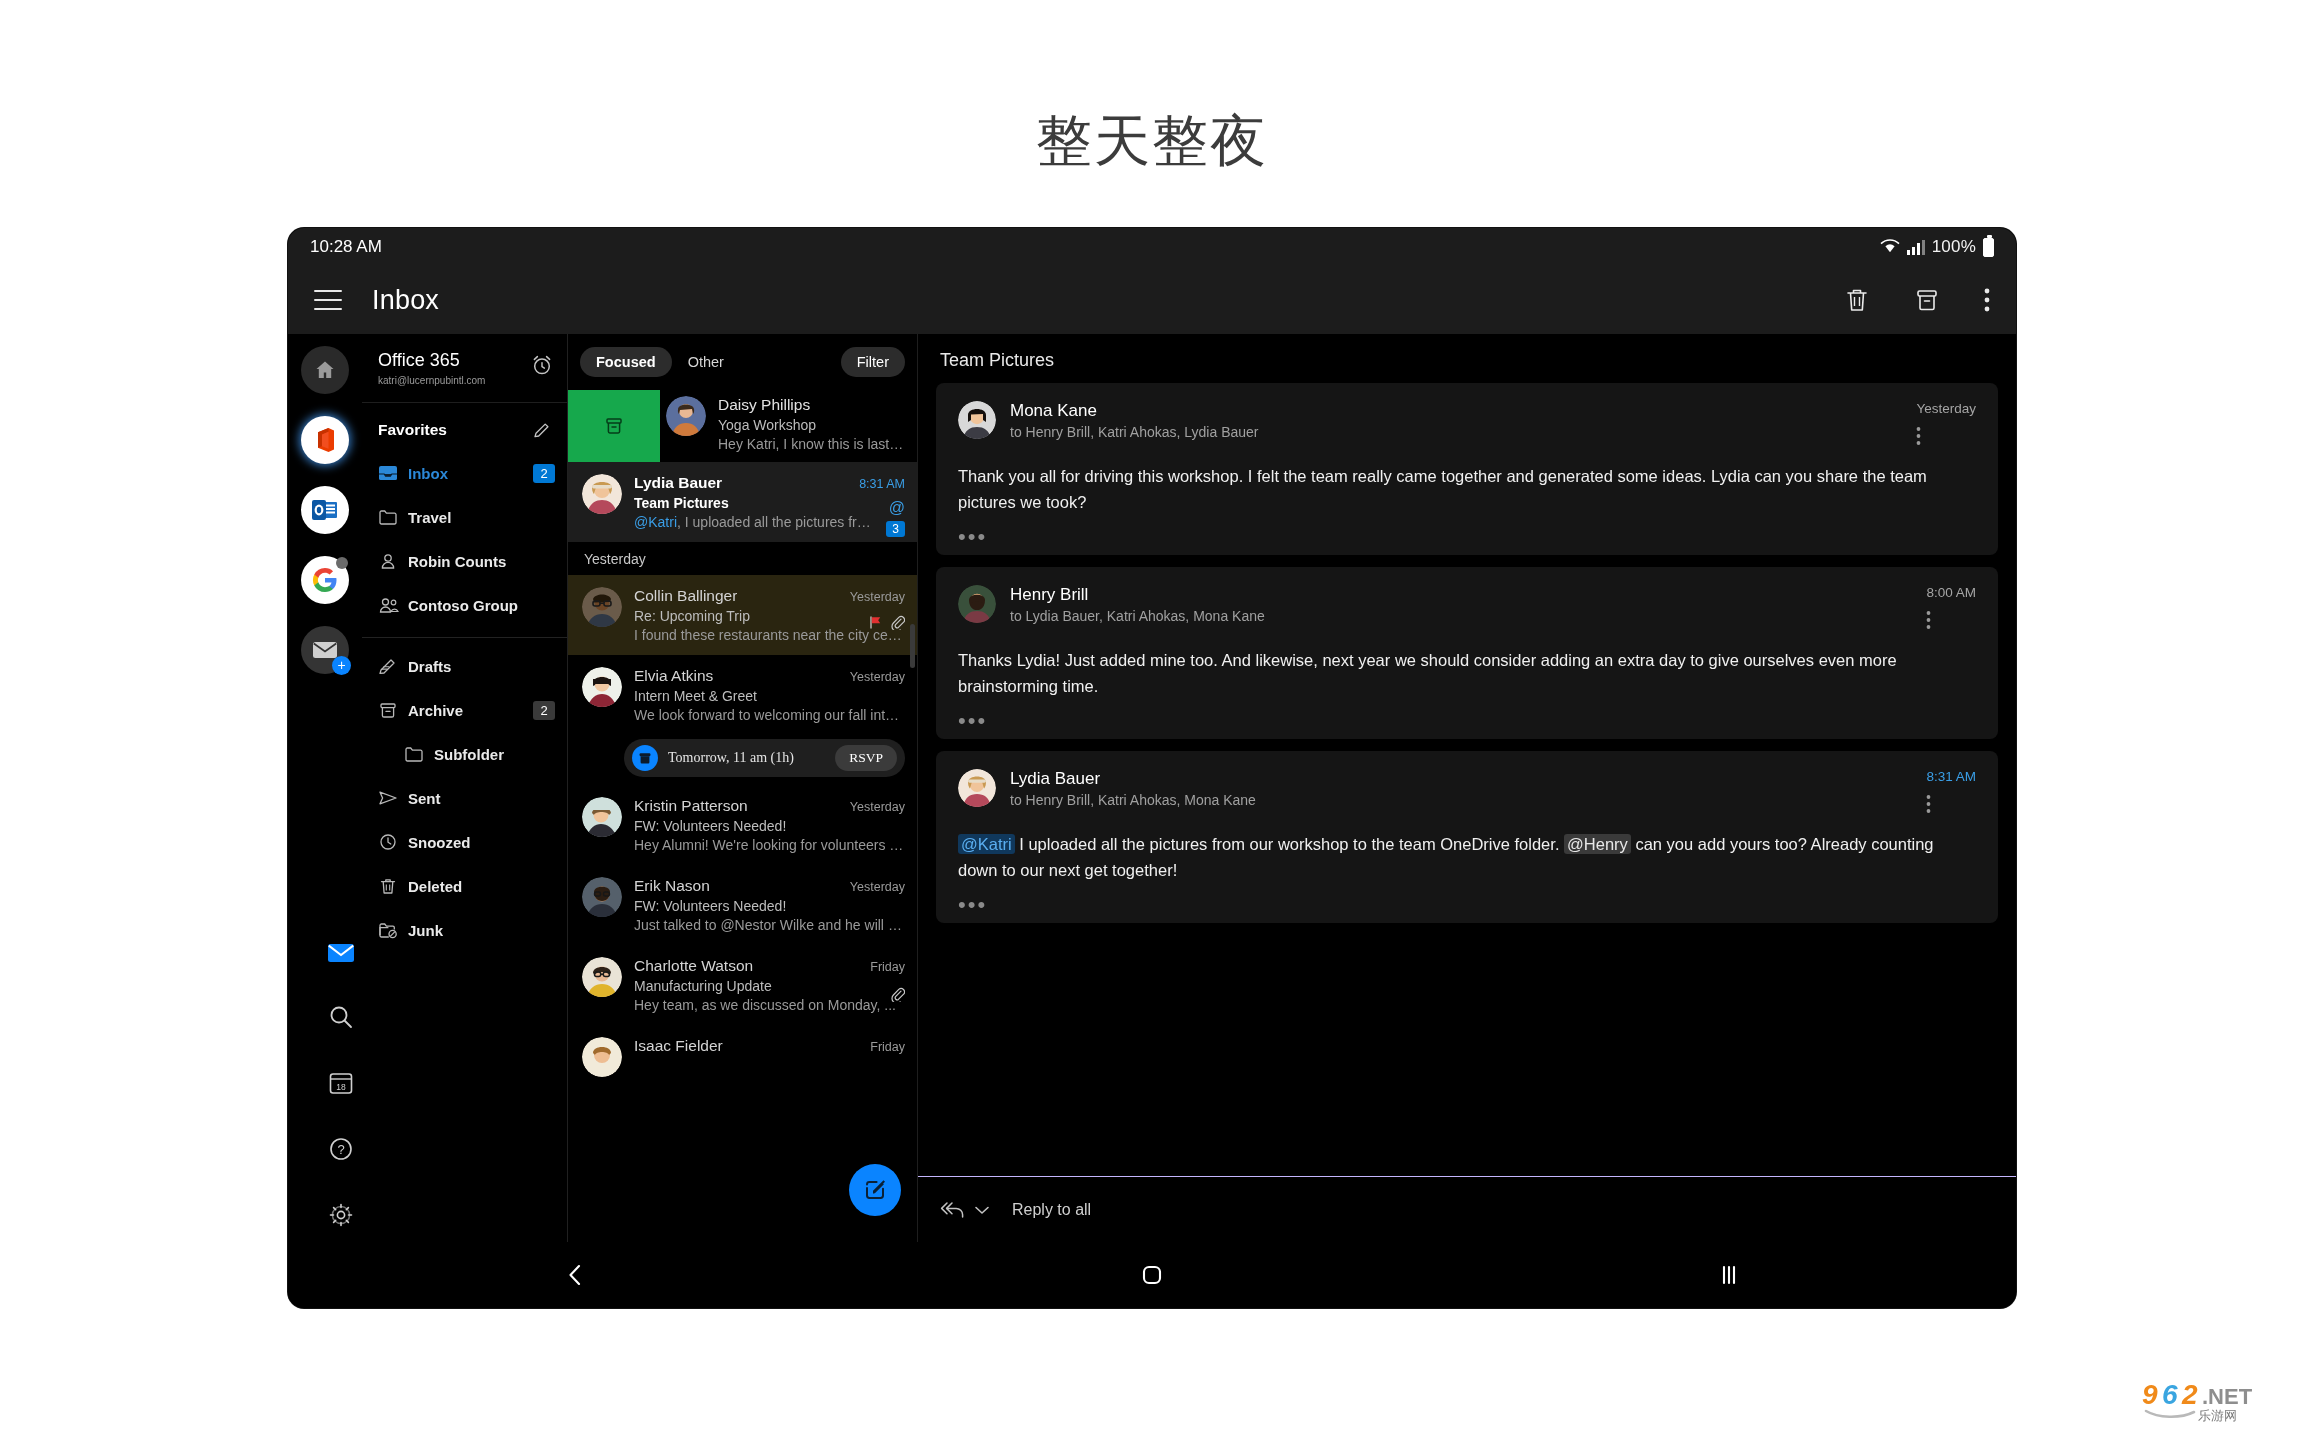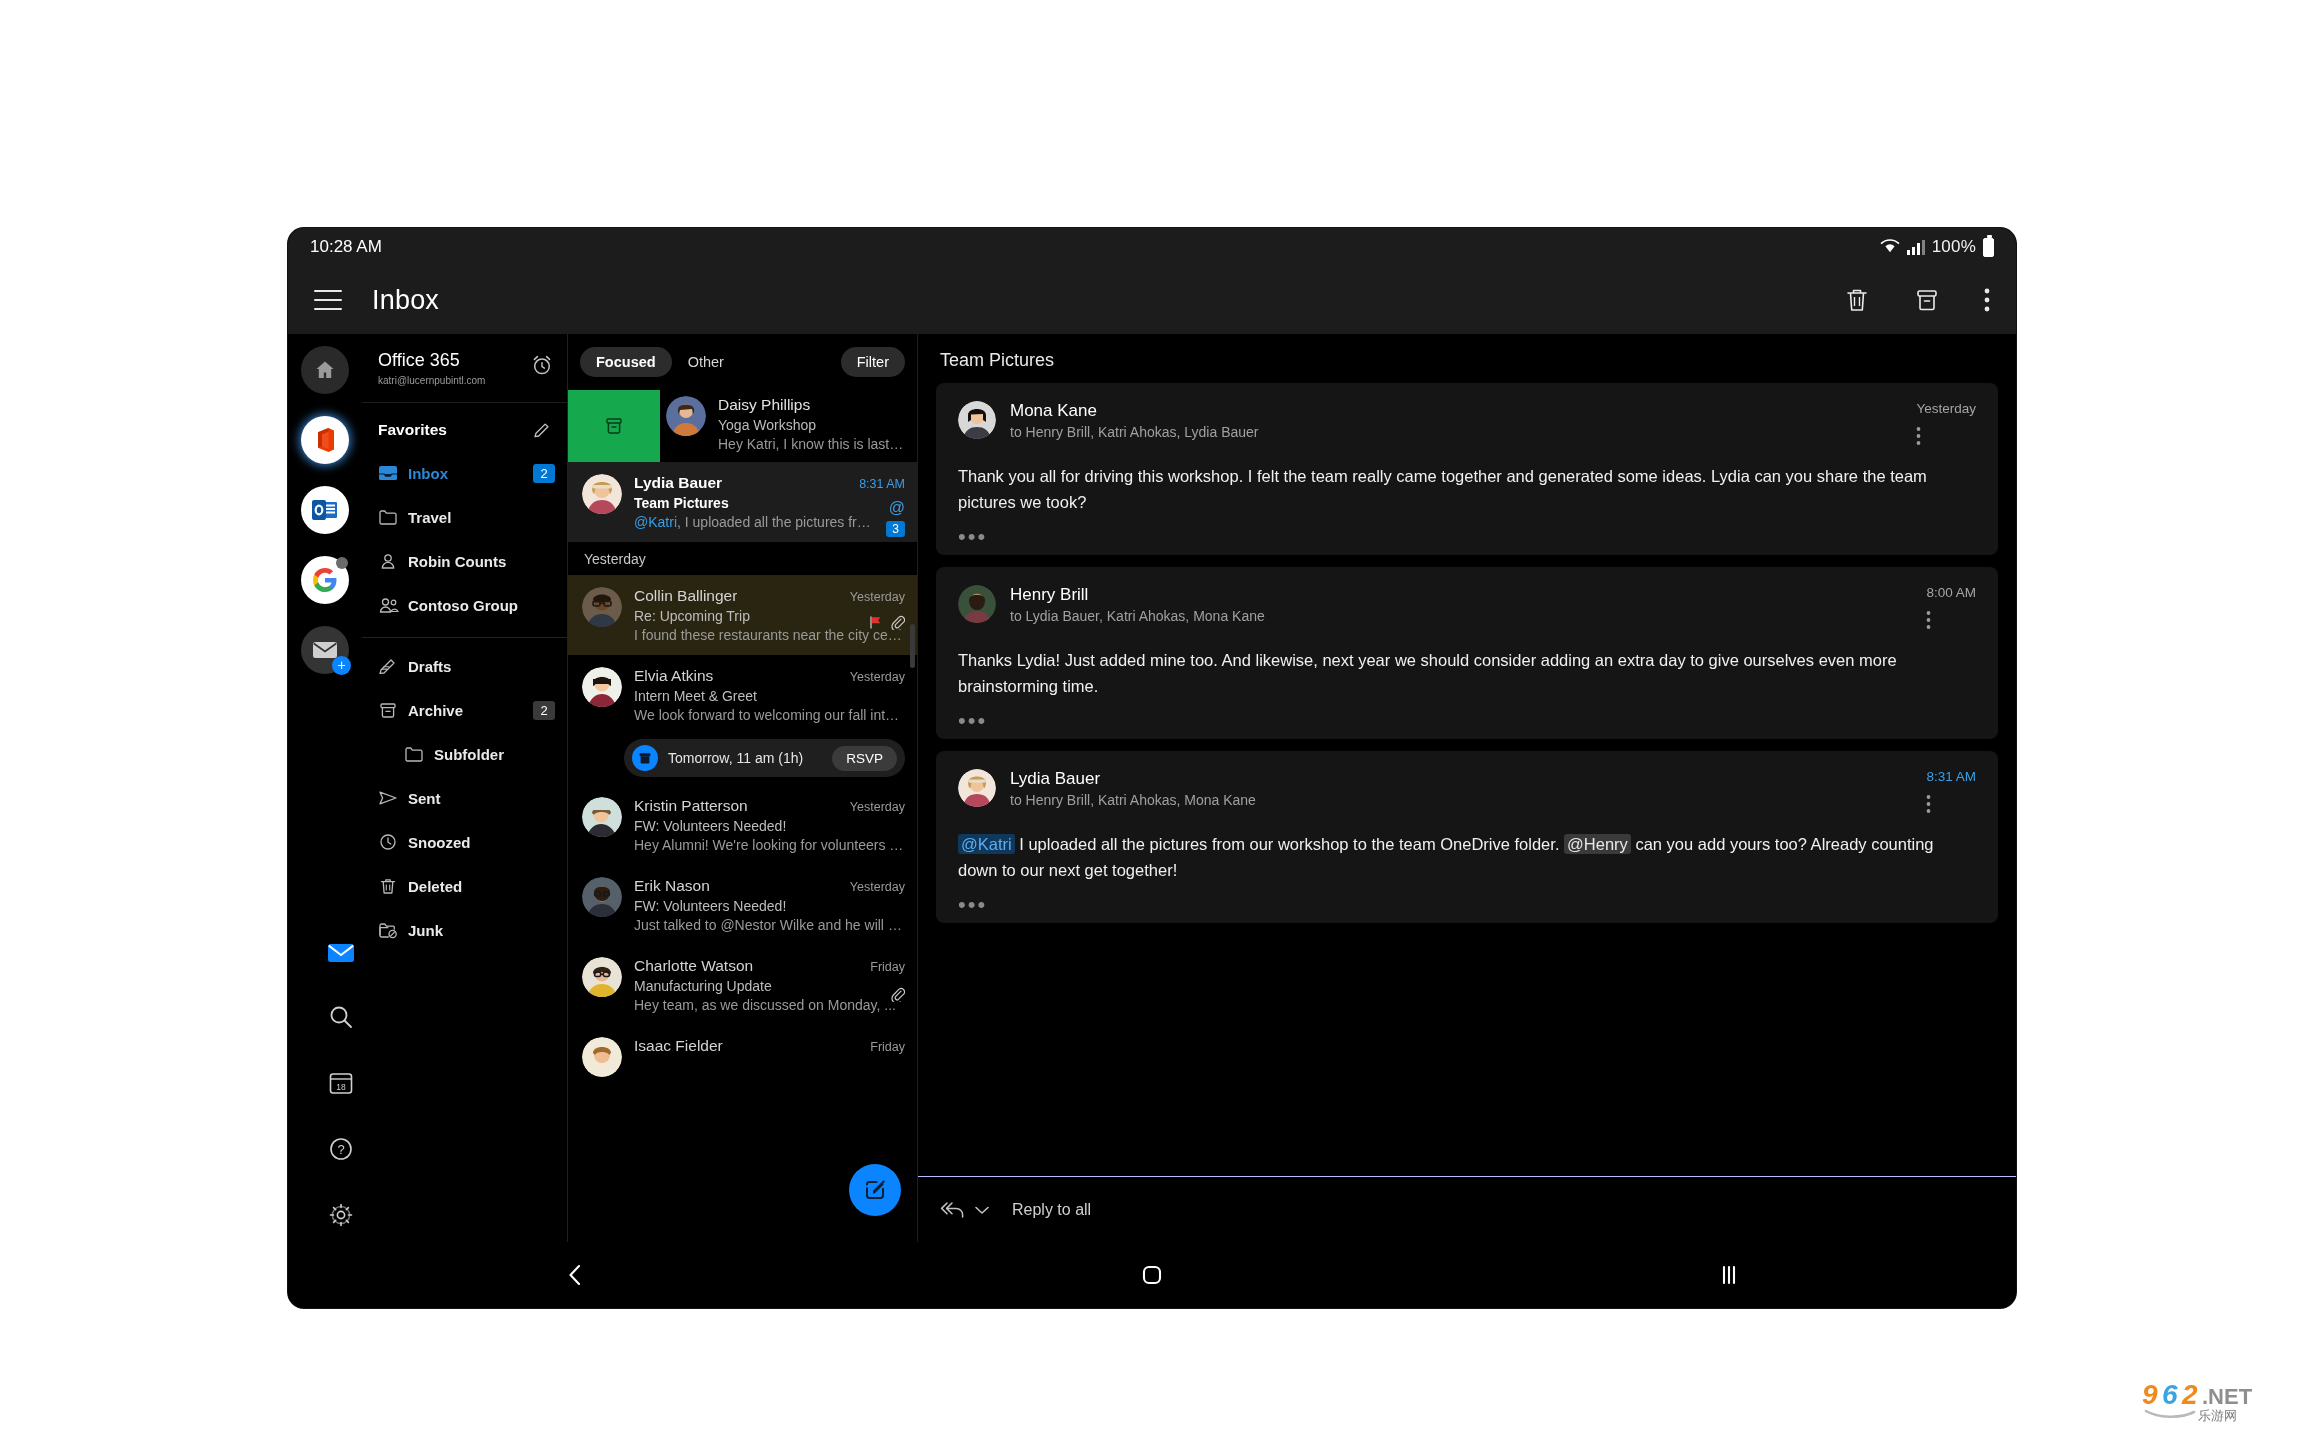--- a/index.html
+++ b/index.html
@@ -107,21 +107,21 @@
   .mtime { margin-left:auto; font-size:12.5px; color:#9a9a9a; padding-left:8px; white-space:nowrap;}
   .mtime.blue { color:#3a9ee6; }
   .msubj { font-size:14px; color:#bdbdbd; margin-top:3px; white-space:nowrap; overflow:hidden; text-overflow:ellipsis;}
   .mrow.sel .msubj { color:#fff; font-weight:bold;}
   .mprev { font-size:14px; color:#9a9a9a; margin-top:3px; white-space:nowrap; overflow:hidden; text-overflow:ellipsis;}
   .mprev .mention { color:#3a9ee6; }
   .mmeta { position:absolute; right:12px; display:flex; flex-direction:column; align-items:flex-end; gap:5px;}
   .at-ico { color:#3a9ee6; font-size:16px; line-height:1;}
   .cnt { background:#0078d4; color:#fff; font-size:12px; border-radius:3px; padding:1px 6px;}
   .daysep { padding: 9px 0 8px 16px; font-size:14px; color:#c8c8c8; background:#000;}
-  .rsvp { display:flex; align-items:center; background:#1f1f1f; border-radius:22px; margin: 4px 12px 8px 56px; padding: 6px 8px 6px 8px;}
+  .rsvp { display:flex; align-items:center; background:#1f1f1f; border-radius:22px; margin: 4px 12px 8px 56px; padding: 6px 8px 6px 8px; font-family: Liberation Serif, serif;}
   .rsvp .cal { width:26px; height:26px; border-radius:50%; background:#0a84ff; display:flex; align-items:center; justify-content:center;}
   .rsvp .txt { color:#e6e6e6; font-size:14px; margin-left:10px;}
   .rsvp .btn { margin-left:auto; background:#3b3b3b; color:#fff; font-size:13.5px; border-radius:16px; padding:5px 14px;}
   .fab { position:absolute; right: 16px; bottom: 26px; width:52px; height:52px; border-radius:50%; background:#0a84ff; display:flex; align-items:center; justify-content:center; z-index:5;}
   .scrollthumb { position:absolute; right:2px; top:290px; width:5px; height:44px; background:#3a3a3a; border-radius:3px;}
 
   
   .reader { flex:1; background:#000; display:flex; flex-direction:column; position:relative;}
   .rd-title { padding: 16px 22px 12px 22px; color:#e9e9e9; font-size:18px;}
   .rd-scroll { flex:1; padding: 0 18px; overflow:hidden;}
@@ -152,20 +152,21 @@
   
   .wm { position:absolute; left: 2140px; top: 1374px; width: 160px; height: 52px; }
 
   svg { display:block; }
 </style>
 </head>
 <body>
 
 <div class="page">
 
+  <div class="page-heading">整天整夜</div>
 
   <div class="device">
 
     <div class="statusbar">
       <span class="sb-time">10:28 AM</span>
       <span class="sb-right">
         <span>
           <svg width="20" height="16" viewBox="0 0 20 16">
               <path d="M10 13.2 L14.6 7.2 A7.2 7.2 0 0 0 5.4 7.2 Z" fill="#fff"></path>
               <path d="M1 4.6 A13 13 0 0 1 19 4.6" stroke="#fff" stroke-width="1.6" fill="none"></path>

